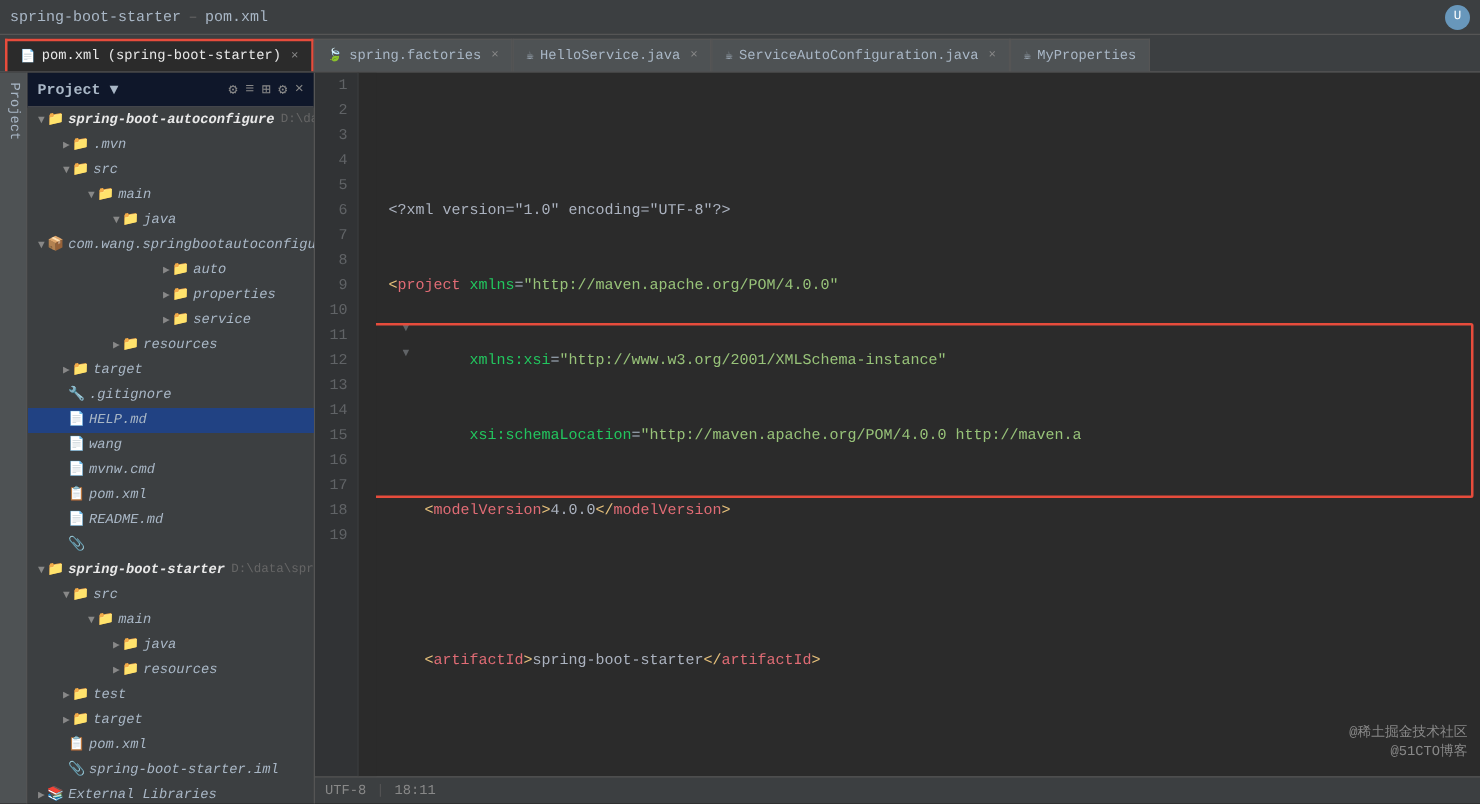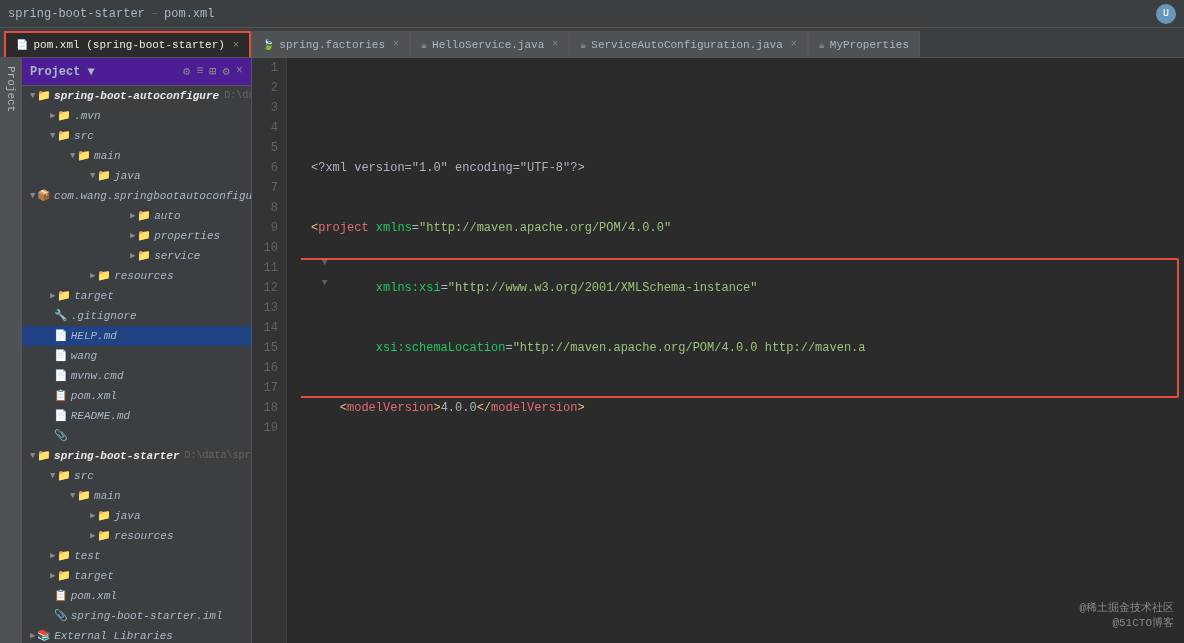--- a/index.html
+++ b/index.html
@@ -94,21 +94,21 @@
       width: 250px;
       background: #3c3f41;
       border-right: 1px solid #555;
       overflow-y: auto;
       flex-shrink: 0;
       display: flex;
       flex-direction: column;
     }
     .sidebar-header {
       height: 28px;
-      background: #4c1d95;
+      background: #0f172a;
       display: flex;
       align-items: center;
       padding: 0 8px;
       border-bottom: 1px solid #555;
       flex-shrink: 0;
     }
     .sidebar-header-text {
       color: #a9b7c6;
       font-size: 12px;
       font-weight: bold;
@@ -510,34 +510,40 @@
         <div class="code-area" style="position:relative;">
           
           <div style="position:absolute;top:200px;left:-5px;right:5px;height:140px;border:2px solid #e74c3c;border-radius:2px;pointer-events:none;z-index:10;"></div>
 
           <span class="code-line"><span class="xml-pi">&lt;?xml version="1.0" encoding="UTF-8"?&gt;</span></span>
           <span class="code-line"><span class="xml-bracket">&lt;</span><span class="xml-tag">project</span> <span class="xml-attr">xmlns</span>=<span class="xml-value">"http://maven.apache.org/POM/4.0.0"</span></span>
           <span class="code-line">         <span class="xml-attr">xmlns:xsi</span>=<span class="xml-value">"http://www.w3.org/2001/XMLSchema-instance"</span></span>
           <span class="code-line">         <span class="xml-attr">xsi:schemaLocation</span>=<span class="xml-value">"http://maven.apache.org/POM/4.0.0 http://maven.a</span></span>
           <span class="code-line">    <span class="xml-bracket">&lt;</span><span class="xml-tag">modelVersion</span><span class="xml-bracket">&gt;</span><span class="xml-text">4.0.0</span><span class="xml-bracket">&lt;/</span><span class="xml-tag">modelVersion</span><span class="xml-bracket">&gt;</span></span>
           <span class="code-line"> </span>
+          <span class="code-line">    <span class="xml-bracket">&lt;</span><span class="xml-tag">artifactId</span><span class="xml-bracket">&gt;</span><span class="xml-text">spring-boot-starter</span><span class="xml-bracket">&lt;/</span><span class="xml-tag">artifactId</span><span class="xml-bracket">&gt;</span></span>
           
           
           
           
           
           
           
           
           
           
           
         </div>
       </div>
 
       <div class="watermark">
         <div>@稀土掘金技术社区</div>
         <div>@51CTO博客</div>
       </div>
     </div>
 
+    <div class="status-bar">
+      <span>UTF-8</span>
+      <span style="margin:0 8px;color:#555;">|</span>
+      <span>18:11</span>
+    </div>
   </div>
 </div>
 
 </body></html>

